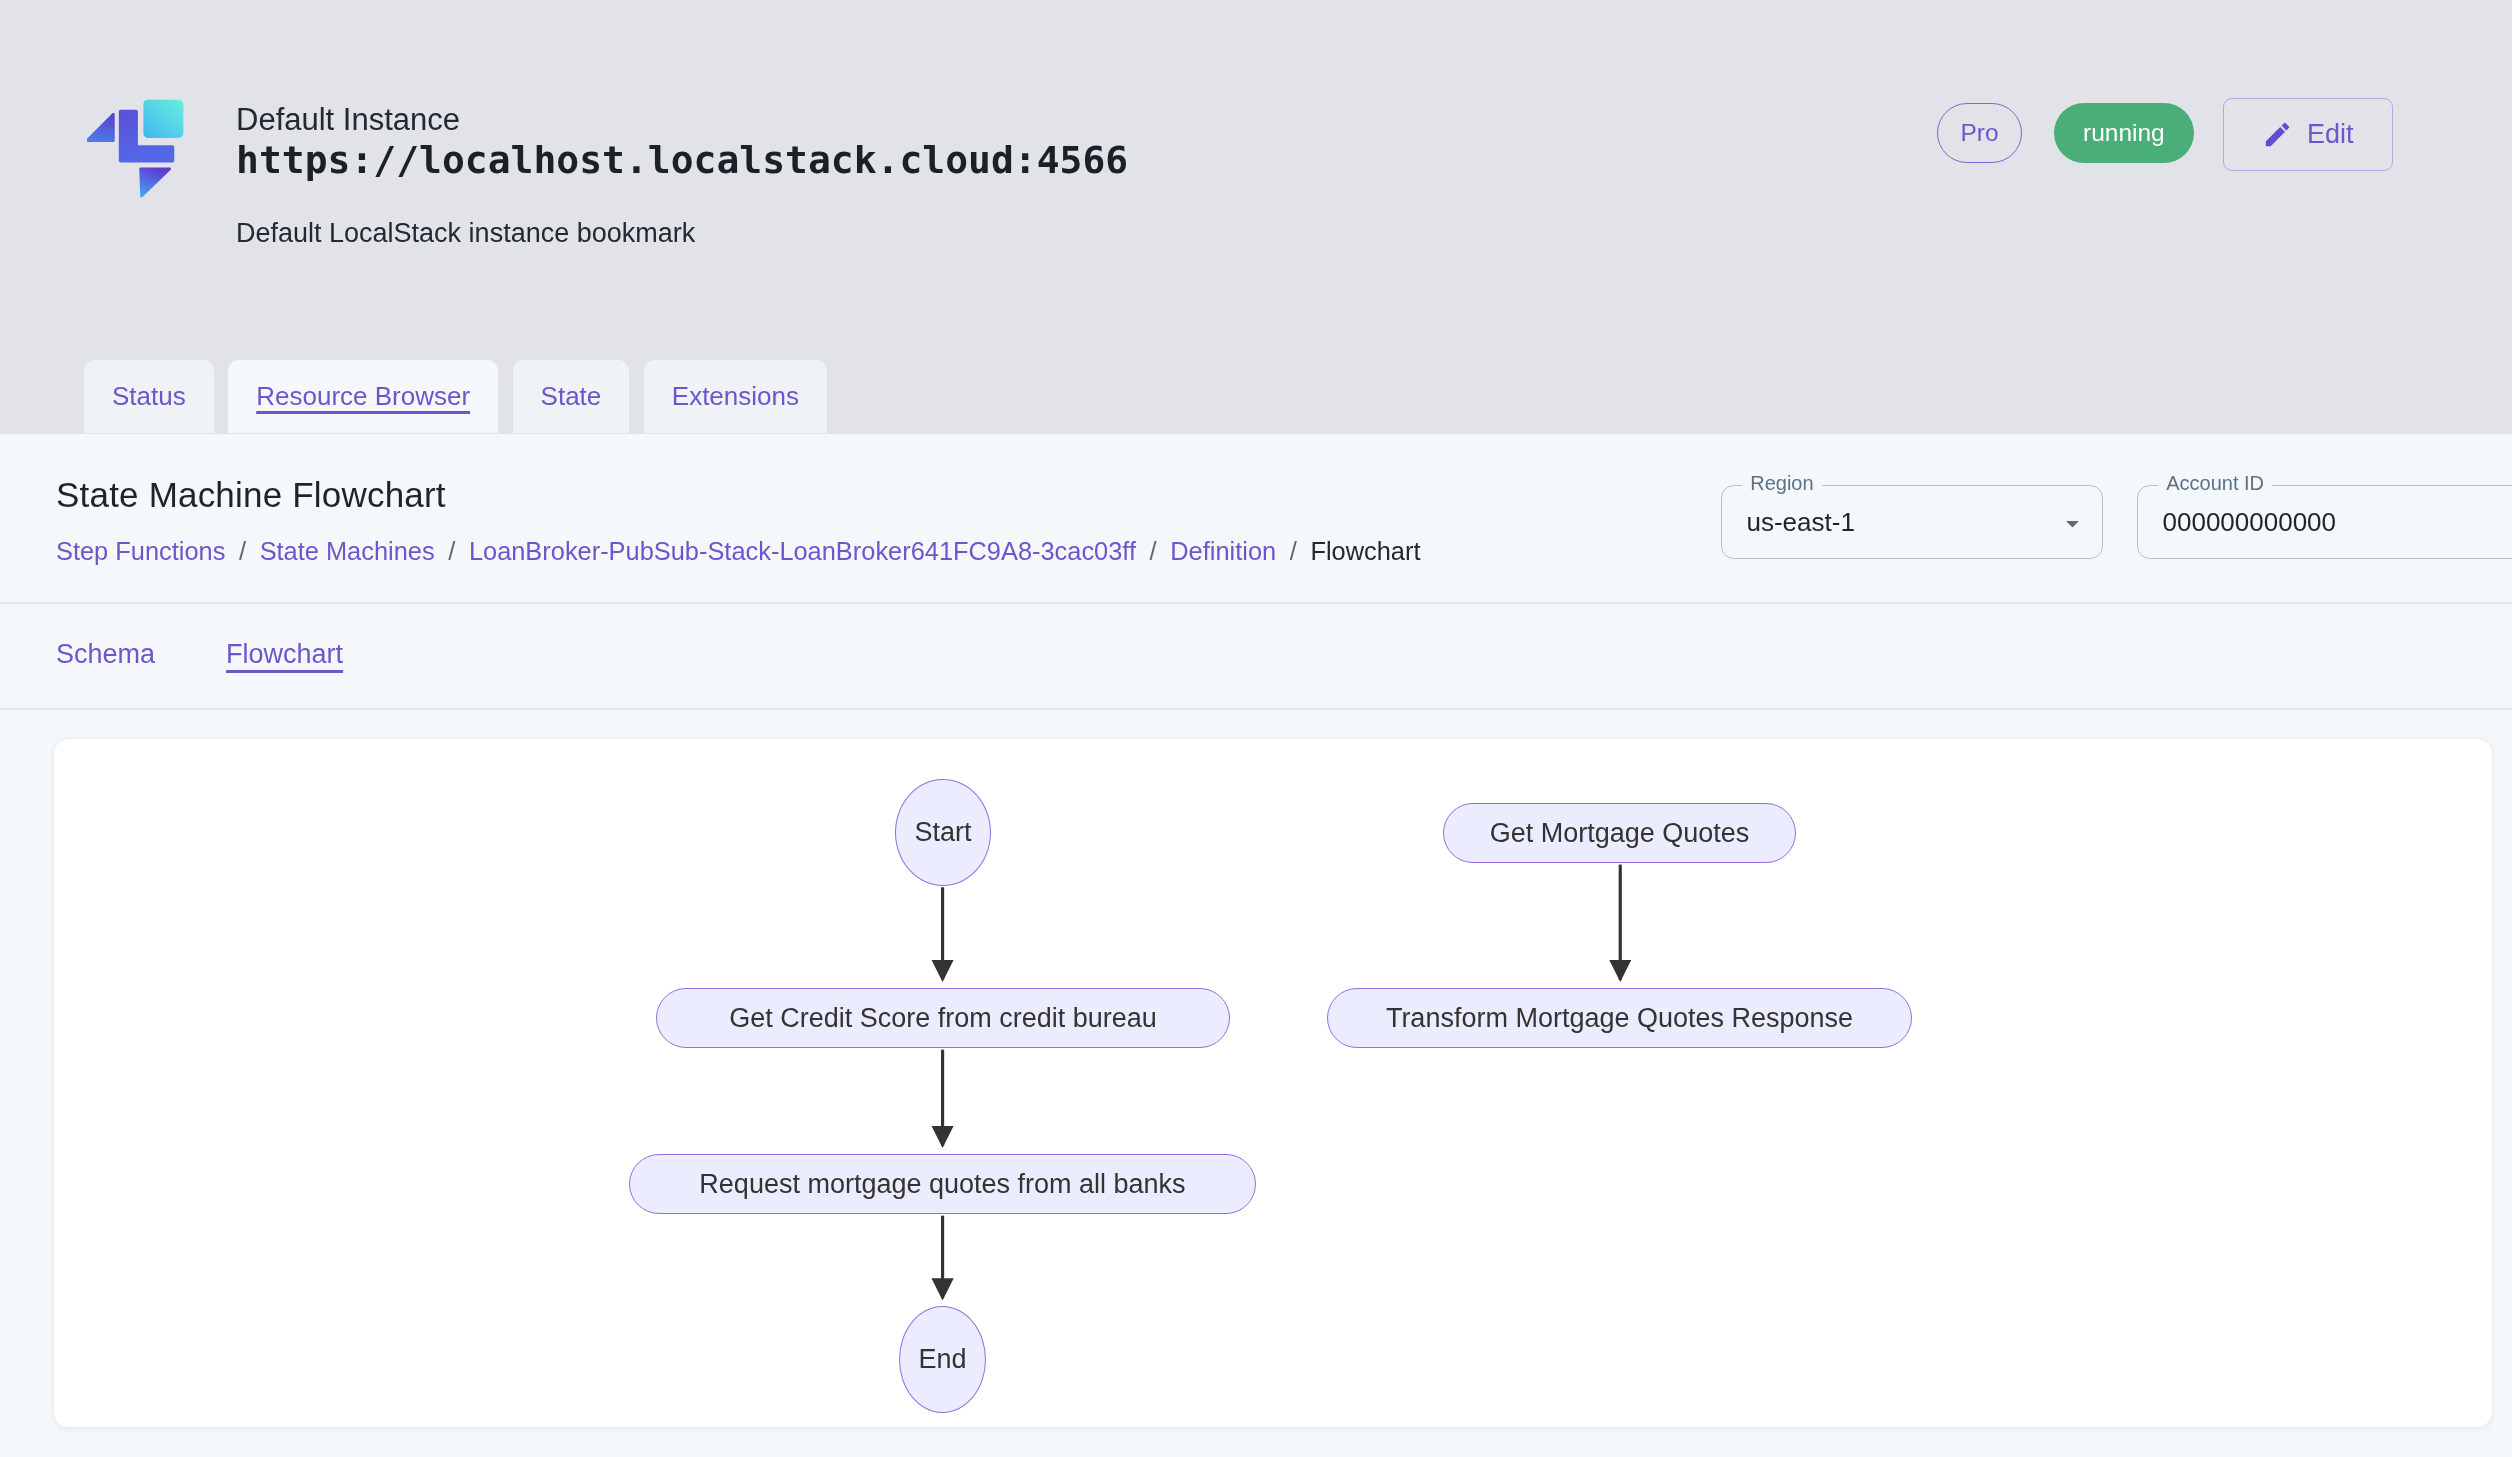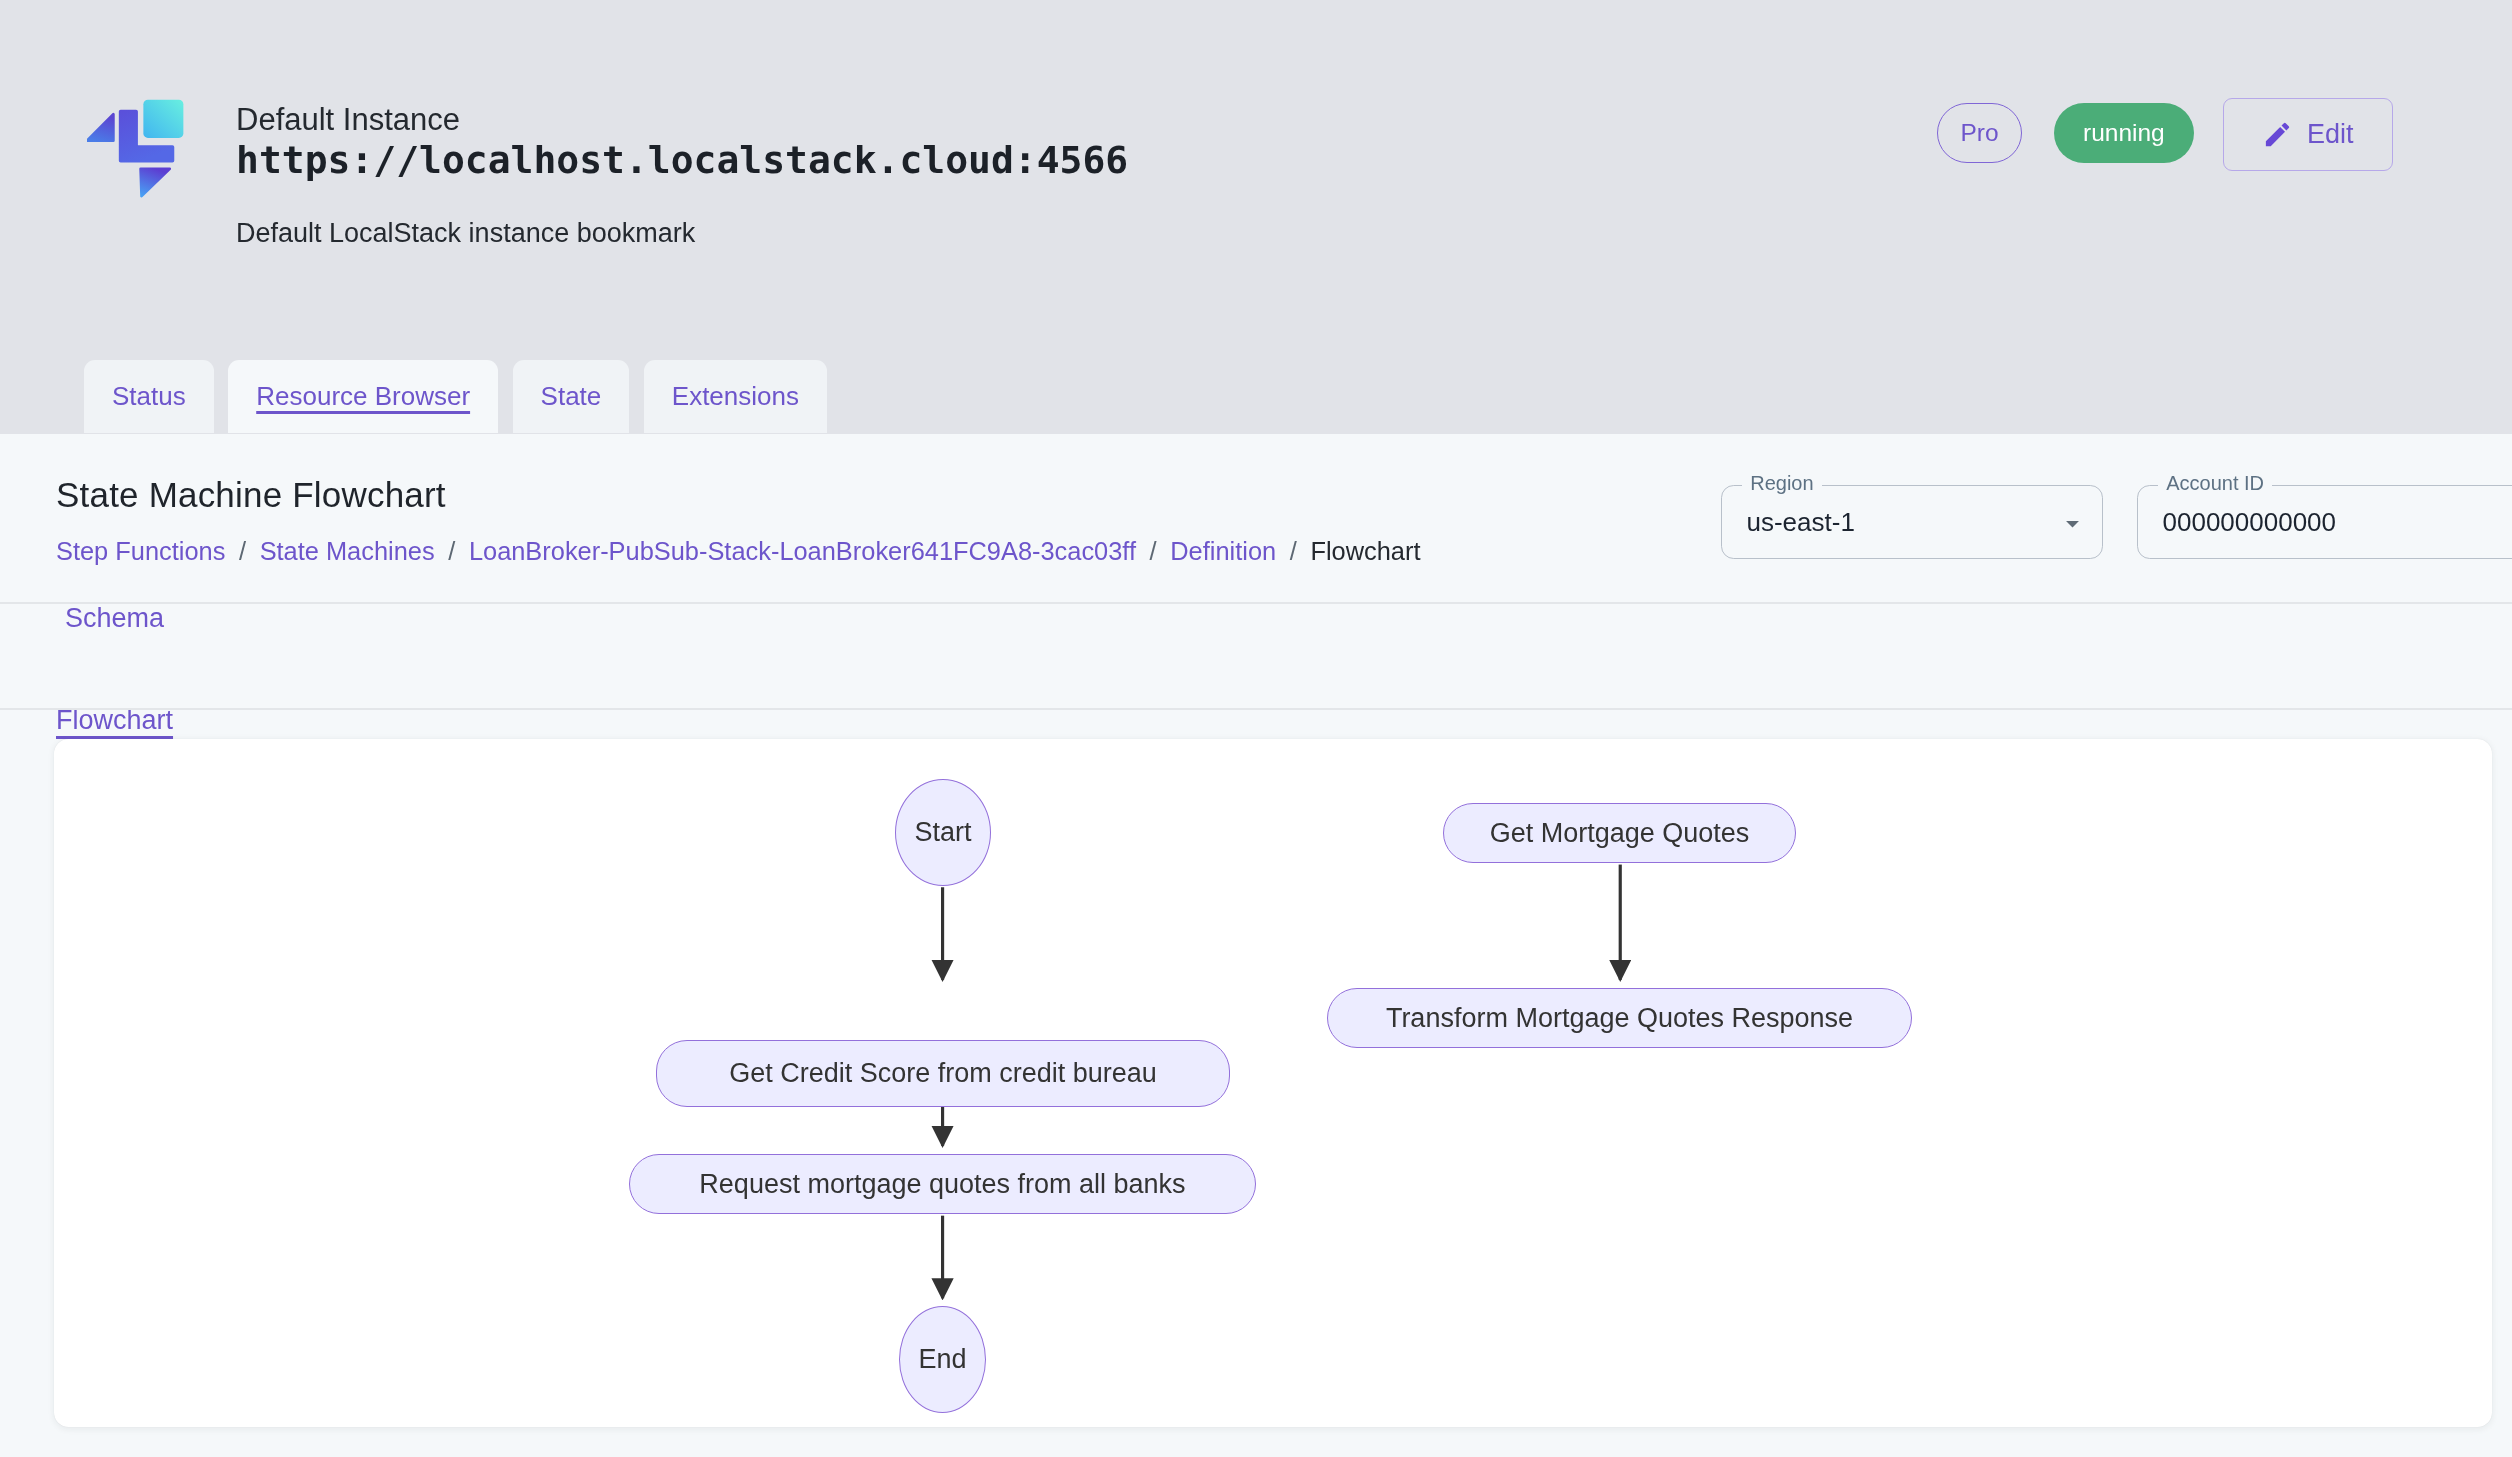--- a/index.html
+++ b/index.html
@@ -69,40 +69,40 @@
   .dd-arrow { position: absolute; right: 14.5px; top: 22px; }
   .account-input {
     width: 100%; height: 100%; border: 0; background: transparent;
     padding-left: 24.5px; font-size: 26px; color: #1c2430; font-family: inherit; outline: none;
   }
 
   .divider { position: absolute; left: 0; width: 2512px; height: 1.8px; background: #e3e6e9; }
   .divider-1 { top: 602px; }
   .divider-2 { top: 708px; }
 
-  .subtabs { position: absolute; left: 56px; top: 603px; height: 103px; display: flex; align-items: center; gap: 71px; flex-direction: column; }
+  .subtabs { position: absolute; left: 56px; top: 603px; height: 103px; display: flex; align-items: center; gap: 71px; }
   .subtab { font-size: 27px; color: #6d55cb; cursor: pointer; }
   .subtab.active { text-decoration: underline; text-decoration-thickness: 2.7px; text-underline-offset: 7.3px; }
 
   
   .card {
     position: absolute; left: 54px; top: 739px; width: 2438px; height: 688px;
     background: #ffffff; border-radius: 14.5px;
     box-shadow: 0 1.8px 7.3px rgba(27,36,44,0.07), 0 0 0.9px rgba(27,36,44,0.12);
   }
   .edges { position: absolute; left: 0; top: 0; width: 2512px; height: 1457px; pointer-events: none; }
   .node {
     position: absolute; display: flex; align-items: center; justify-content: center;
     background: #ececff; border: 1.8px solid #9370db; color: #333333; font-size: 27px;
     text-align: center;
   }
   .node-ellipse { border-radius: 50%; }
   .node-stadium { border-radius: 31px; }
   .n-start    { left:  895px; top:  779px; width: 96px; height: 107px; }
-  .n-credit   { left:  656px; top: 1040px; width: 574px; height:  67px; }
+  .n-credit   { left:  656px; top: 988px; width: 574px; height:  60px; }
   .n-request  { left:  629px; top: 1154px; width: 627px; height:  60px; }
   .n-end      { left:  899px; top: 1306px; width:  87px; height: 107px; }
   .n-mortgage { left: 1443px; top:  803px; width: 353px; height:  60px; }
   .n-transform{ left: 1327px; top: 988px; width: 585px; height:  60px; }
 </style>
 </head>
 <body>
 
 <svg class="logo" width="100" height="111" viewBox="0 0 110 122">
   <defs>

